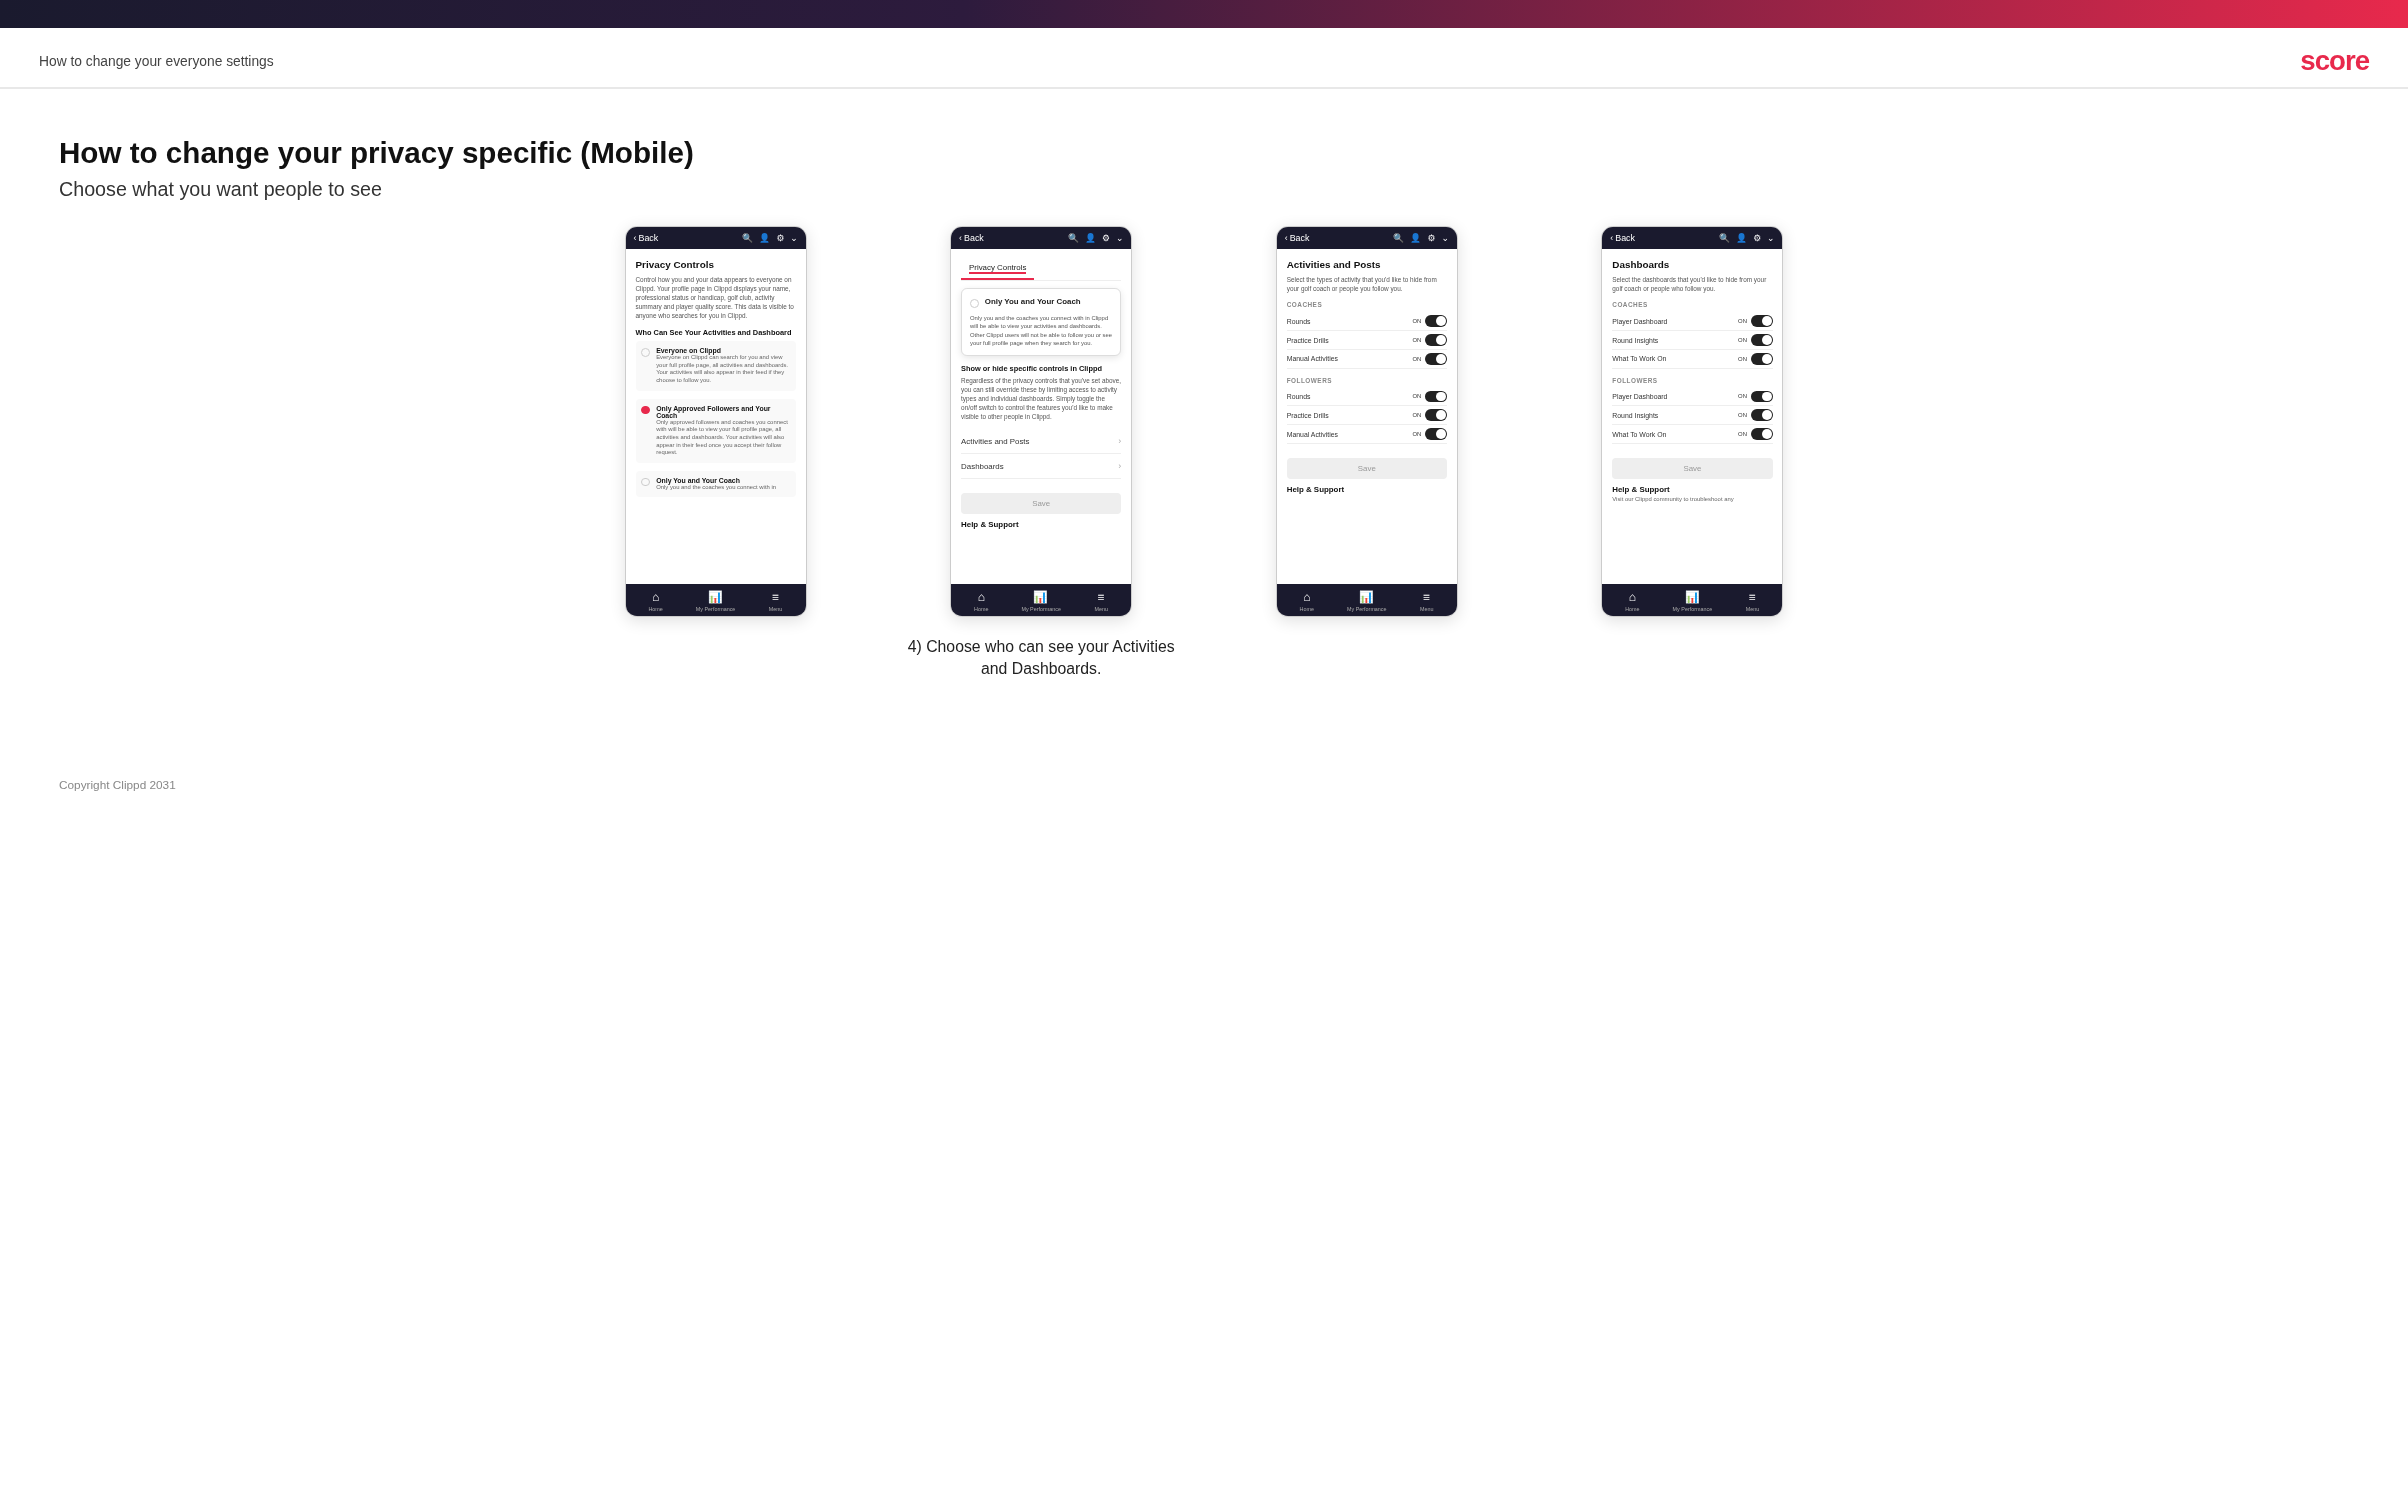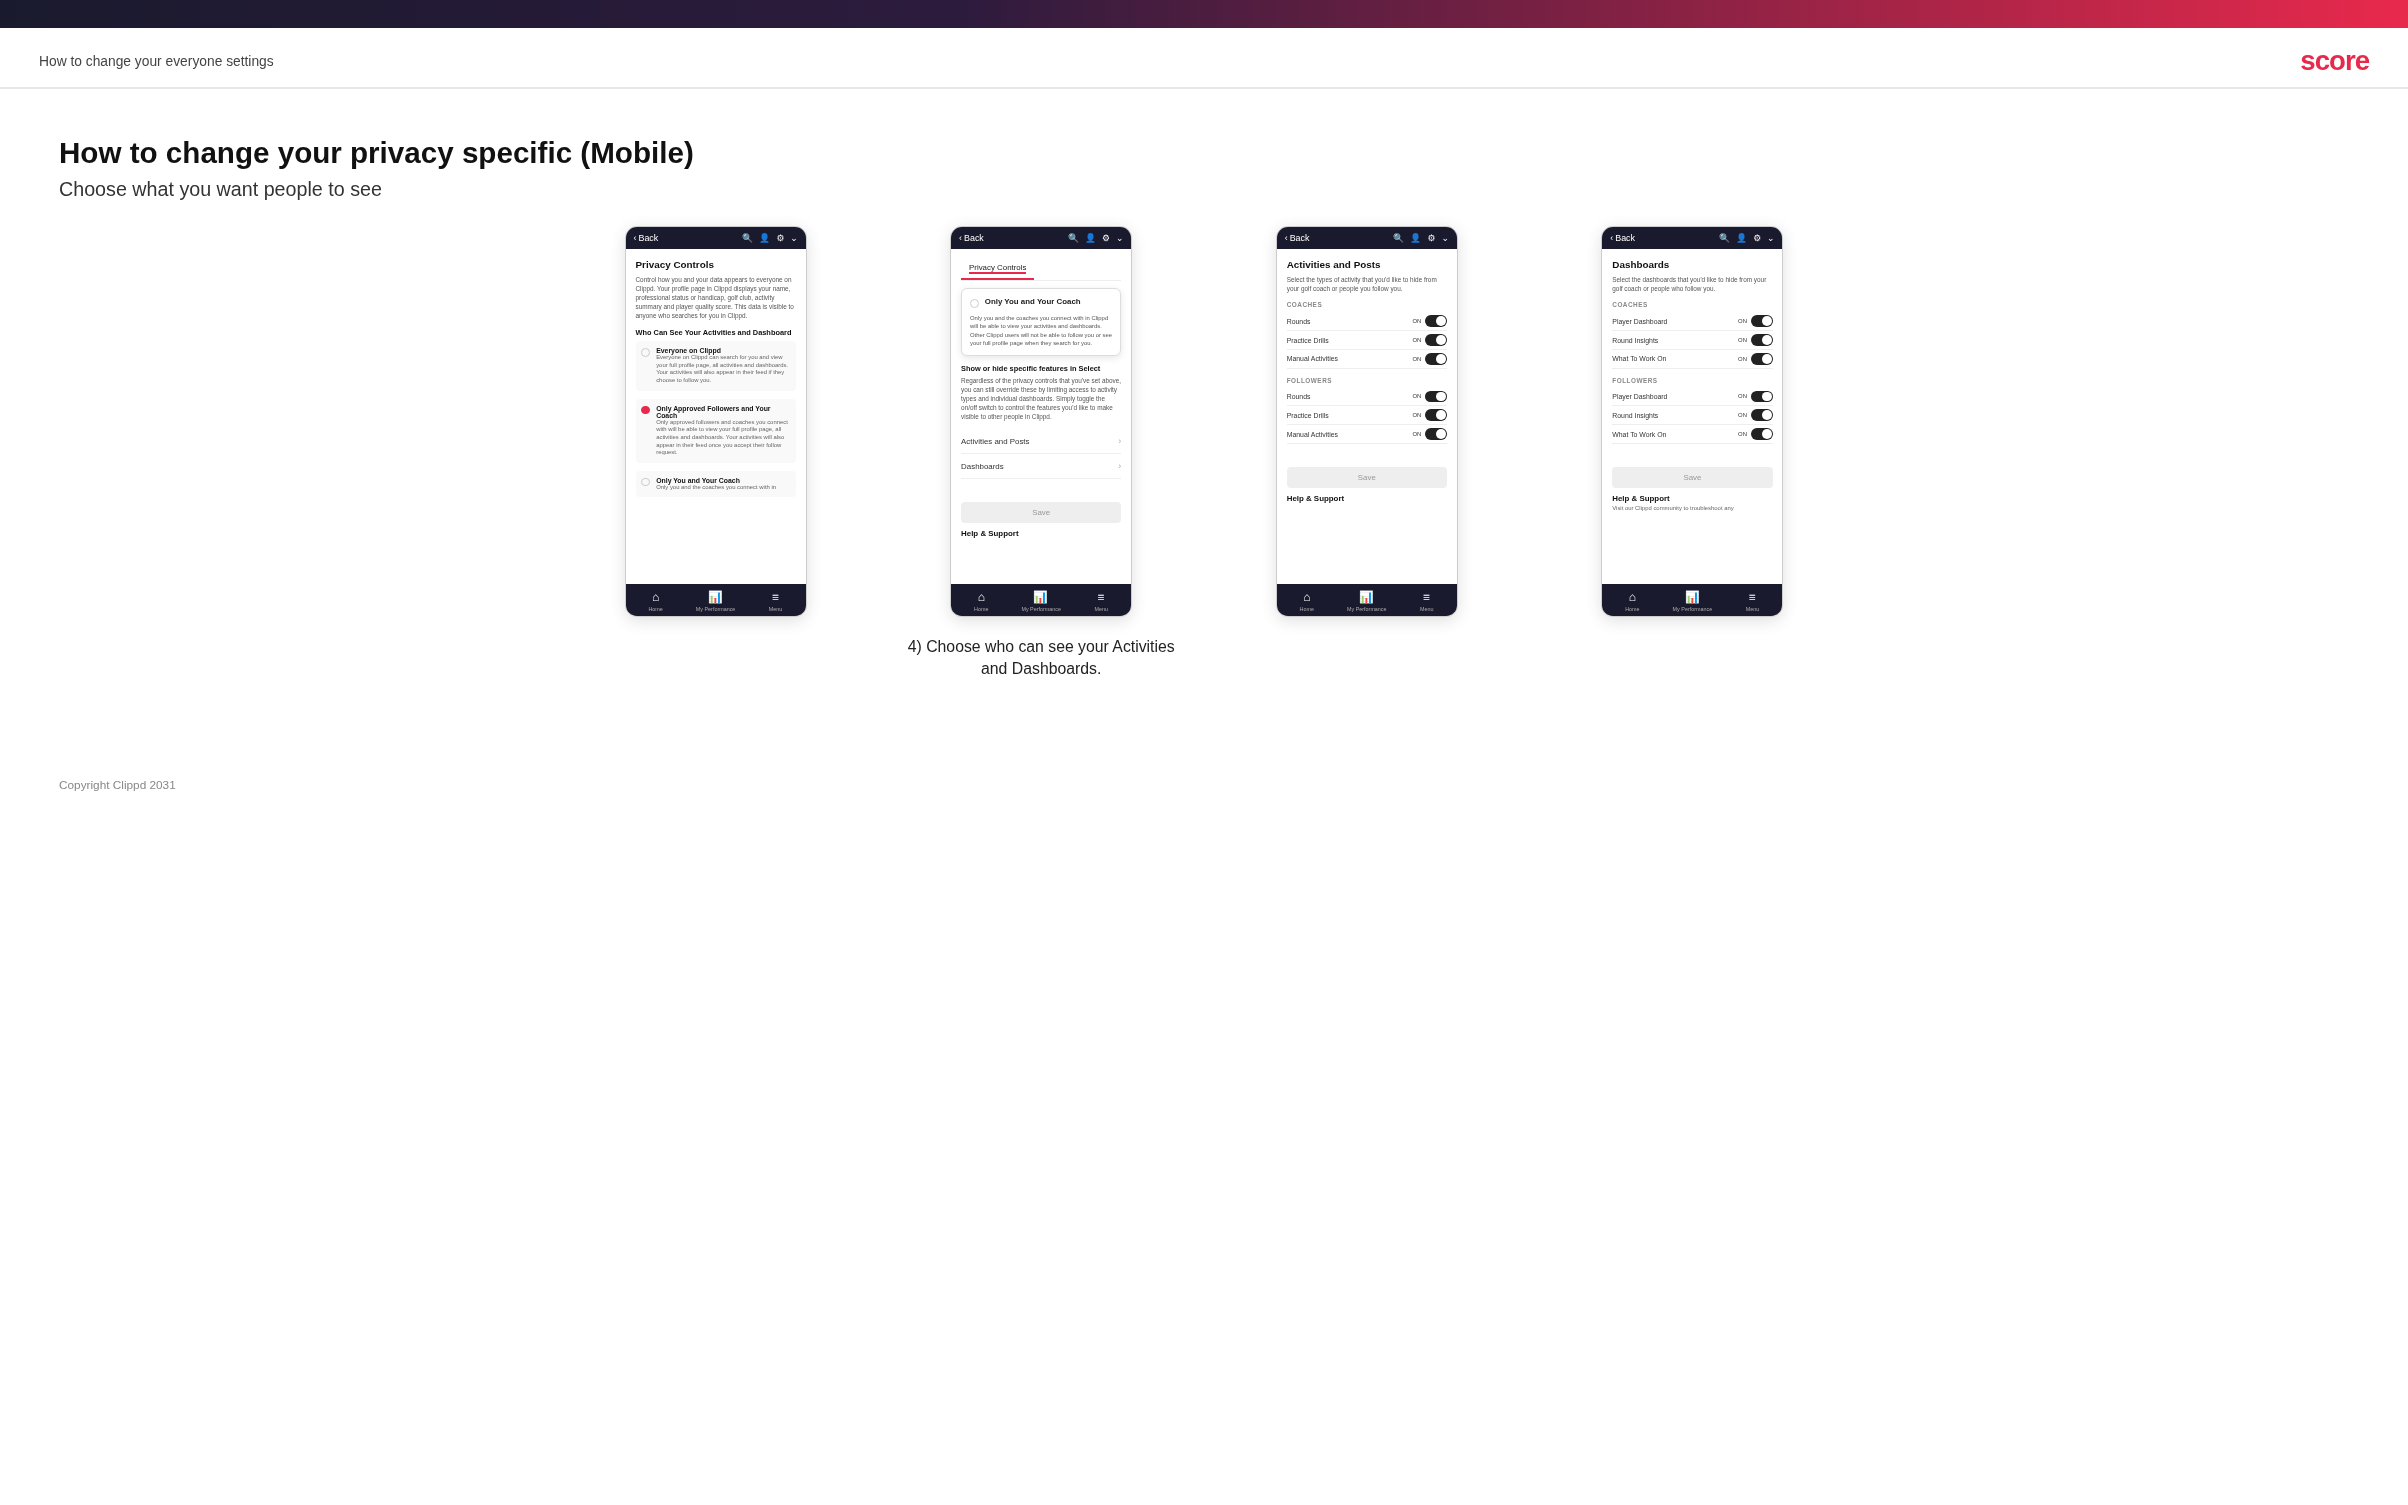--- a/index.html
+++ b/index.html
@@ -214,21 +214,21 @@
     }
 
     .save-btn {
       width: 100%;
       padding: 5.9px;
       background: #eee;
       border: none;
       border-radius: 3.9px;
       font-size: 7.9px;
       color: #999;
-      margin-top: 23px;
+      margin-top: 14px;
       text-align: center;
     }
 
     
     .phone-bottom-nav {
       display: flex;
       background: #1a1a2e;
       padding: 5.9px 0 3.9px;
     }
     .phone-bottom-item {
@@ -427,21 +427,21 @@
           </div>
 
           <div class="popup-overlay">
             <div class="radio-option" style="background:none; padding:0; margin-bottom:3.9px;">
               <div class="radio-circle" style="margin-top:2px;"></div>
               <div class="popup-title">Only You and Your Coach</div>
             </div>
             <div class="popup-text">Only you and the coaches you connect with in Clippd will be able to view your activities and dashboards. Other Clippd users will not be able to follow you or see your full profile page when they search for you.</div>
           </div>
 
-          <div class="phone-subsection">Show or hide specific features in Select</div>
+          <div class="phone-subsection">Show or hide specific controls in Clippd</div>
           <div class="phone-text">Regardless of the privacy controls that you've set above, you can still override these by limiting access to activity types and individual dashboards. Simply toggle the on/off switch to control the features you'd like to make visible to other people in Clippd.</div>
 
           <div class="nav-item-row">
             <span class="nav-item-label">Activities and Posts</span>
             <span class="nav-chevron">›</span>
           </div>
           <div class="nav-item-row">
             <span class="nav-item-label">Dashboards</span>
             <span class="nav-chevron">›</span>
           </div>

